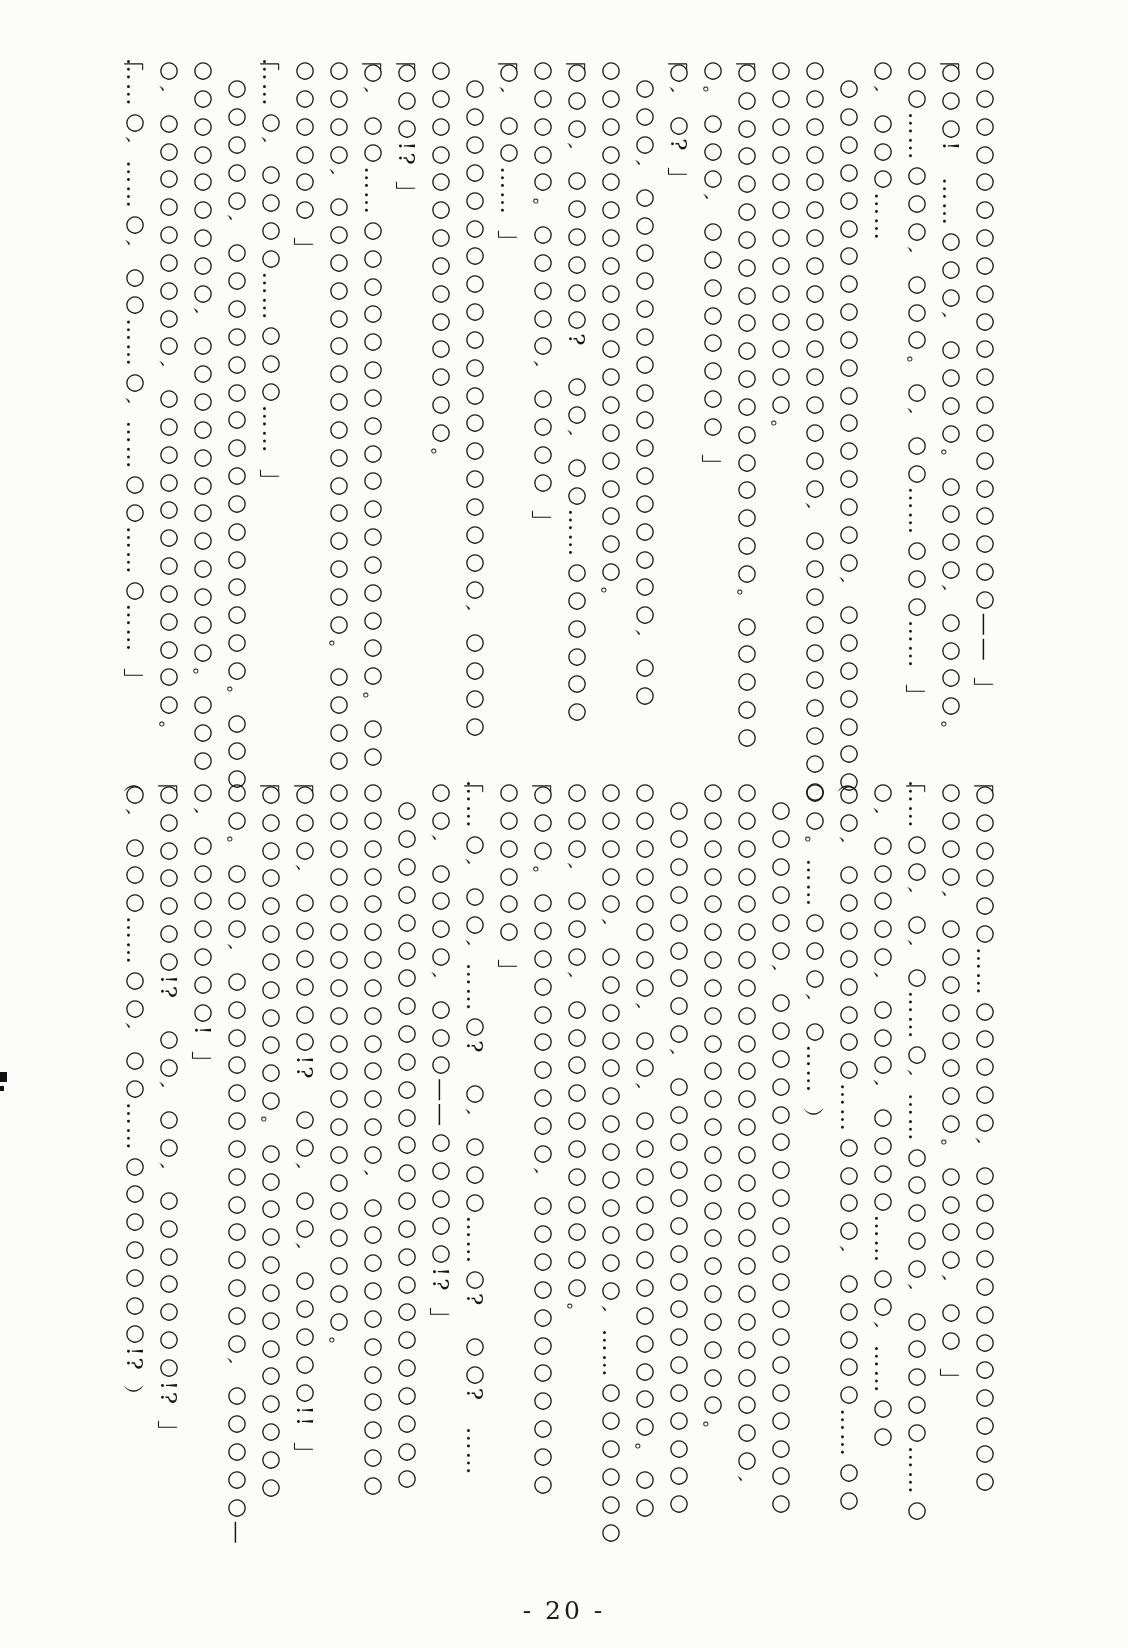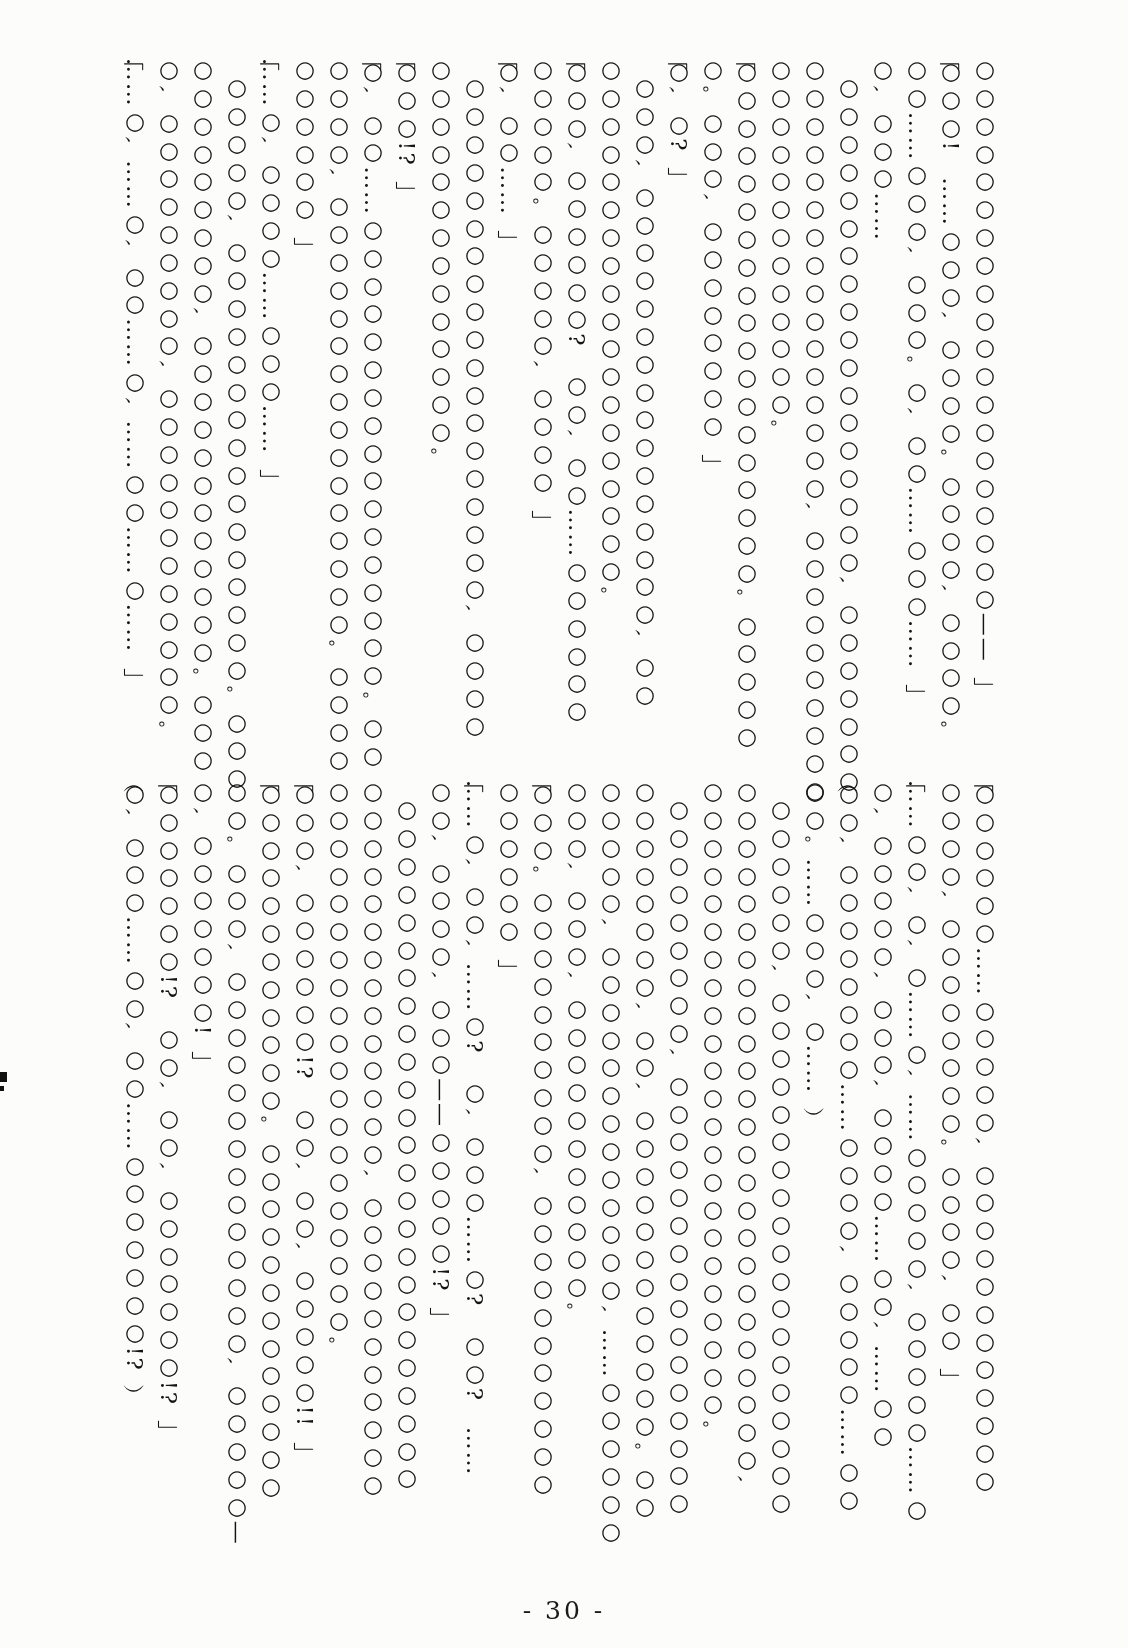--- a/index.html
+++ b/index.html
@@ -60,18 +60,18 @@
 </style>
 </head>
 <body>
 
 <div class="page">
 
   <div class="tblock top"><p>○○○○○○○○○○○○○○○○○○○○——」</p><p>「○○○!　……○○○、○○○○。○○○○、○○○○。</p><p>○○……○○○、○○○。○、○○……○○○……」</p><p>○、○○○……</p><p>  ○○○○○○○○○○○○○○○○○○、○○○○○○○</p><p>○○○○○○○○○○○○○○○○、○○○○○○○○○○</p><p>○○○○○○○○○○○○○。</p><p>「○○○○○○○○○○○○○○○○○○○。○○○○○</p><p>○。○○○、○○○○○○○○」</p><p>「○、○?」</p><p>  ○○○、○○○○○○○○○○○○○○○○、○○</p><p>○○○○○○○○○○○○○○○○○○○。</p><p>「○○○、○○○○○○?　○○、○○……○○○○○○</p><p>○○○○○。○○○○○、○○○○」</p><p>「○、○○……」</p><p>  ○○○○○○○○○○○○○○○○○○○、○○○○</p><p>○○○○○○○○○○○○○○。</p><p>「○○○!?」</p><p>「○、○○……○○○○○○○○○○○○○○○○○。○○</p><p>○○○○、○○○○○○○○○○○○○○○○。○○○○</p><p>○○○○○○」</p><p>「……○、○○○○……○○○……」</p><p>  ○○○○○、○○○○○○○○○○○○○○○○。○○○</p><p>○○○○○○○○○、○○○○○○○○○○○○。○○○</p><p>○、○○○○○○○○○、○○○○○○○○○○○○。</p><p>「……○、……○、○○……○、……○○……○……」</p></div>
 
   <div class="tblock bottom"><p>「○○○○○○……○○○○○、○○○○○○○○○○○○</p><p>○○○○、○○○○○○○○。○○○○、○○」</p><p>「……○○、○、○……○、……○○○○○、○○○○○……○</p><p>○、○○○○○、○○○、○○○○……○○、……○○</p><p>（○○、○○○○○○○○……○○○○、○○○○○……○○</p><p>○○。……○○○、○……）</p><p>  ○○○○○○、○○○○○○○○○○○○○○○○○○○</p><p>○○○○○○○○○○○○○○○○○○○○○○○○○、</p><p>○○○○○○○○○○○○○○○○○○○○○○○。</p><p>  ○○○○○○○○○、○○○○○○○○○○○○○○○○</p><p>○○○○○○○○、○○、○○○○○○○○○○○○。○○</p><p>○○○○○、○○○○○○○○○○○○○、……○○○○○○</p><p>○○○、○○○、○○○○○○○○○○○。</p><p>「○○○。○○○○○○○○○○、○○○○○○○○○○○</p><p>○○○○○○」</p><p>「……○、○○、……○?　○、○○○……○?　○○?　……</p><p>○○、○○○○、○○○——○○○○○!?」</p><p>  ○○○○○○○○○○○○○○○○○○○○○○○○○</p><p>○○○○○○○○○○○○○○、○○○○○○○○○○○</p><p>○○○○○○○○○○○○○○○○○○○○。</p><p>「○○○、○○○○○○!?　○○、○○、○○○○○!!」</p><p>「○○○○○○○○○○○○。○○○○○○○○○○○○○</p><p>○○。○○○、○○○○○○○○○○○○○○、○○○○○—</p><p>○、○○○○○○○!」</p><p>「○○○○○○○!?　○○、○○、○○○○○○○!?」</p><p>（○、○○○……○○、○○……○○○○○○○!?）</p></div>
 
-  <div class="page-number">- 30 -</div>
+  <div class="page-number">- 20 -</div>
 
   <div class="scan-artifact artifact-1"></div>
   <div class="scan-artifact artifact-2"></div>
 
 </div>
 
 </body></html>

